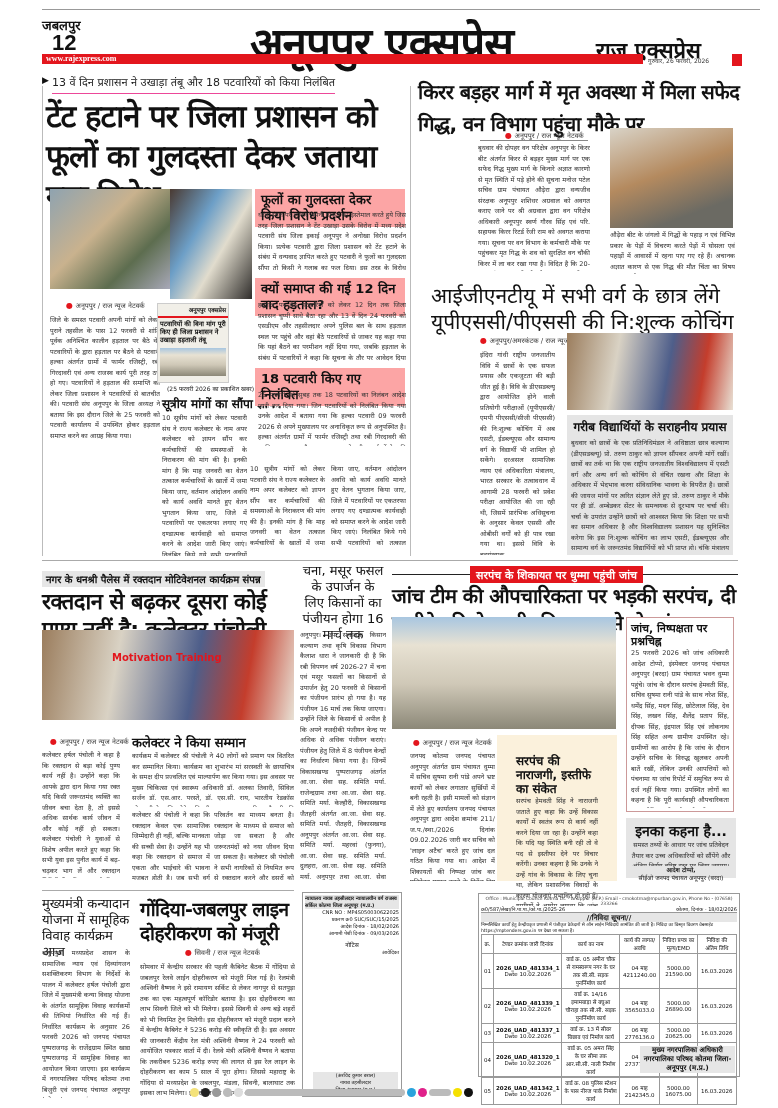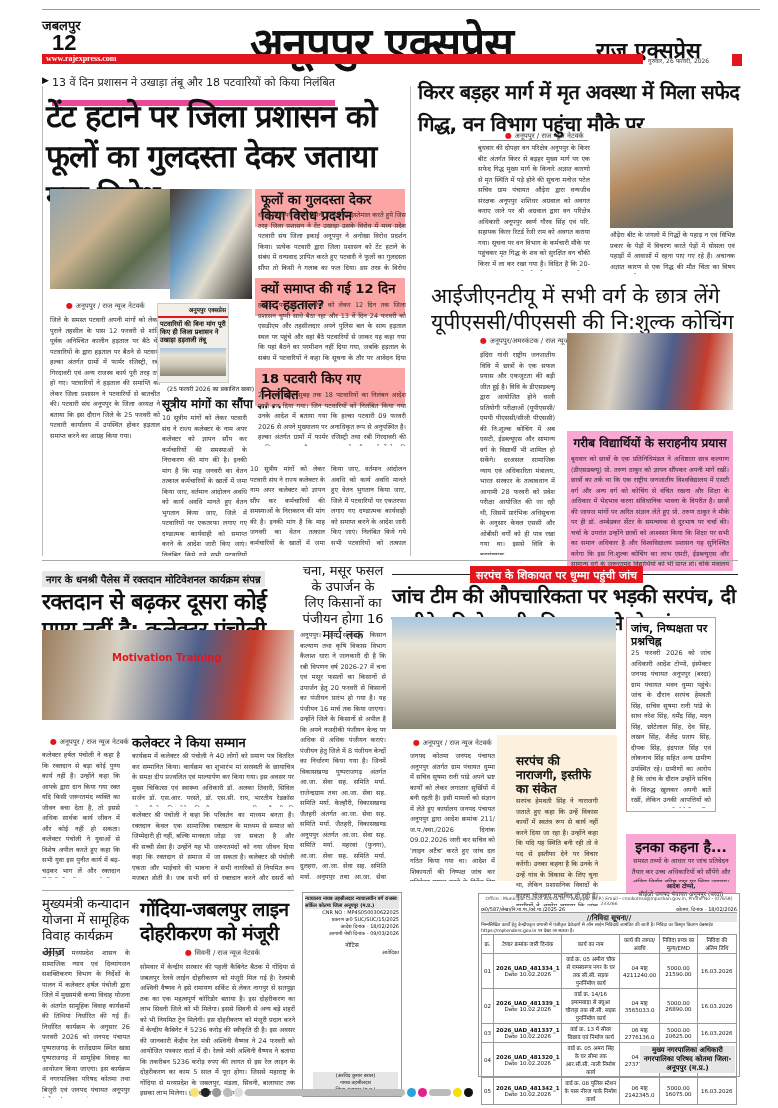--- a/index.html
+++ b/index.html
@@ -8,41 +8,41 @@
   .topline { left: 42px; top: 9px; width: 718px; height: 1px; background: #999; }
   .city { left: 42px; top: 16px; font-size: 13px; font-weight: bold; }
   .pageno { left: 52px; top: 30px; font-size: 22px; font-weight: bold; font-family: "Liberation Sans", sans-serif; }
   .masthead { left: 250px; top: 12px; font-size: 44px; font-weight: bold; font-family: "DejaVu Sans", sans-serif; letter-spacing: -1px; }
   .brand { left: 596px; top: 34px; font-size: 22px; font-weight: bold; }
   .redbar { left: 42px; top: 54px; width: 601px; height: 10px; background: #e3161d; }
   .url { left: 46px; top: 54px; font-size: 8px; color: #fff; font-family: "Liberation Serif", serif; font-weight: bold; line-height: 10px; }
   .date { left: 648px; top: 57px; font-size: 6px; color: #333; }
   .redsq { left: 732px; top: 54px; width: 10px; height: 12px; background: #e3161d; }
 
-  .kicker { left: 52px; top: 74px; font-size: 11px; color: #222; border-bottom: 6px solid #ec4899; padding-bottom: 11px; }
+  .kicker { left: 52px; top: 74px; font-size: 11px; color: #222; border-bottom: 1px solid #ec4899; padding-bottom: 4px; }
   .kicker-arrow { left: 42px; top: 75px; font-size: 9px; }
   .lead-h { left: 46px; top: 96px; width: 355px; font-size: 31px; font-weight: bold; line-height: 40px; letter-spacing: -1px; }
   .vline { background: #bbb; width: 1px; }
   .hline { background: #444; height: 1px; }
 
   .photo { background: linear-gradient(135deg, #8fa3b0, #c9b28e 40%, #5d6d4f 70%, #aab); }
   .photo2 { background: linear-gradient(160deg, #d9d3c7, #b48a5f 45%, #6b6a63 80%); }
   .photo3 { background: linear-gradient(120deg, #4a3a32, #6d9fc7 35%, #e1dccd 60%, #2f2d2b); }
   .photo4 { background: linear-gradient(100deg, #9b7d5d, #d9d2c4 30%, #4e5e8a 60%, #c43d2c 80%, #e8e1d5); }
   .photo5 { background: linear-gradient(180deg, #a8c6e0 0%, #e8e2d3 25%, #cfc8b7 60%, #8c8878 100%); }
   .clip { background: #f1efe8; border: 1px solid #ccc; }
 
   .byline { font-size: 7px; color: #333; }
   .byline .dot { color: #e3161d; font-size: 8px; }
   .body { font-size: 6.5px; line-height: 10.5px; color: #333; text-align: justify; overflow: hidden; }
   .ybox { background: #fca5a5; font-size: 13px; font-weight: bold; padding: 3px 6px; line-height: 16px; }
   .subhead { font-size: 15px; font-weight: bold; }
   .h2 { font-size: 19px; font-weight: bold; line-height: 32px; letter-spacing: -0.5px; }
   .h2n { font-size: 19px; line-height: 24px; margin-left: 13px; }
-  .grey { background: #f9a8d4; margin-top: 16px; }
+  .grey { background: #e5e5e5; }
   .redtag { background: #e3161d; color: #fff; font-weight: bold; font-size: 11px; padding: 1px 6px; }
   .pinkbox { border: 1px solid #c99; background: #fff; }
   .creambox { background: #fbf1dc; }
   table.tender { border-collapse: collapse; font-size: 5.5px; }
   table.tender td, table.tender th { border: 1px solid #999; padding: 1px 2px; text-align: center; }
   table.tender th { font-weight: normal; }
   .colorbar { display: flex; gap: 2px; align-items: center; }
   .colorbar span { width: 9px; height: 9px; border-radius: 50%; display: inline-block; }
 </style>
 </head>
@@ -123,21 +123,21 @@
 <div class="abs hline" style="left:392px;top:574px;width:346px;background:#222;"></div>
 <div class="abs redtag" style="left:470px;top:566px;">सरपंच के शिकायत पर धुम्मा पहुंची जांच</div>
 <div class="abs h2" style="left:392px;top:583px;width:346px;font-size:20px;line-height:27px;">जांच टीम की औपचारिकता पर भड़की सरपंच, दी इस्तीफे की चेतावनी, निष्पक्षता से हो जांच</div>
 <div class="abs photo5" style="left:392px;top:617px;width:224px;height:112px;"></div>
 <div class="abs byline" style="left:413px;top:738px;"><span class="dot">● </span><span>अनूपपुर / राज न्यूज नेटवर्क</span></div>
 <div class="abs body" style="left:410px;top:751px;width:85px;height:130px;">जनपद कोतमा जनपद पंचायत अनूपपुर अंतर्गत ग्राम पंचायत धुम्मा में सचिव सुषमा रानी पांडे अपने भ्रष्ट कार्यों को लेकर लगातार सुर्खियों में बनी रहती है। इसी मामलों को संज्ञान में लेते हुए कार्यालय जनपद पंचायत अनूपपुर द्वारा आदेश क्रमांक 211/ज.प./स्था./2026 दिनांक 09.02.2026 जारी कर सचिव को 'लाइन अटैच' करते हुए जांच दल गठित किया गया था। आदेश में शिकायतों की निष्पक्ष जांच कर प्रतिवेदन प्रस्तुत करने के निर्देश दिए गए थे। शिकायत स्वरूप हेमवती सिंह द्वारा की गई थी जिसमें पंचायत कार्यों में अनियमितता एवं विकास कार्यों में बाधा का उल्लेख था।</div>
 <div class="abs creambox" style="left:497px;top:735px;width:120px;height:146px;padding:19px;">
   <div style="font-size:12px;font-weight:bold;line-height:14px;">सरपंच की नाराजगी, इस्तीफे का संकेत</div>
   <div class="body" style="height:110px;">सरपंच हेमवती सिंह ने नाराजगी जताते हुए कहा कि उन्हें विकास कार्यों में स्वतंत्र रूप से कार्य नहीं करने दिया जा रहा है। उन्होंने कहा कि यदि यह स्थिति बनी रही तो वे पद से इस्तीफा देने पर विचार करेंगी। उनका कहना है कि उनके ने उन्हें गांव के विकास के लिए चुना था, लेकिन प्रशासनिक विवादों के कारण योजनाएं प्रभावित हो रही हैं। ग्रामीणों ने आरोप लगाया कि जांच के दौरान शिकायत से जुड़े पक्ष-विपक्ष के कुछ पुलिस व्यक्तियों को ही बुलाया गया, जिससे निष्पक्षता पर सवाल खड़े हो रहे हैं। सचिव पर यह भी आरोप है कि वे अपने पति के माध्यम से ठेकेदारी कार्य कराने का प्रयास कर रही थीं, जिसका सरपंच द्वारा विरोध किया गया। हालांकि इन आरोपों की आधिकारिक पुष्टि जांच रिपोर्ट के बाद ही संभव होगी।</div>
 </div>
-<div class="abs pinkbox" style="left:626px;top:617px;width:90px;height:195px;padding:4px;">
+<div class="abs pinkbox" style="left:626px;top:617px;width:108px;height:195px;padding:4px;">
   <div style="font-size:11px;font-weight:bold;line-height:13px;">जांच, निष्पक्षता पर प्रश्नचिह्न</div>
   <div class="body" style="height:160px;">25 फरवरी 2026 को जांच अधिकारी आदेश टोप्पो, इंस्पेक्टर जनपद पंचायत अनूपपुर (बरदा) ग्राम पंचायत भवन धुम्मा पहुंचे। जांच के दौरान सरपंच हेमवती सिंह, सचिव सुषमा रानी पांडे के साथ नरेश सिंह, धर्मेंद्र सिंह, मदन सिंह, छोटेलाल सिंह, देव सिंह, लखन सिंह, शैलेंद्र प्रताप सिंह, दीपक सिंह, इंद्रपाल सिंह एवं लोकनाथ सिंह सहित अन्य ग्रामीण उपस्थित रहे। ग्रामीणों का आरोप है कि जांच के दौरान उन्होंने सचिव के विरुद्ध खुलकर अपनी बातें रखीं, लेकिन उनकी आपत्तियों को पंचनामा या जांच रिपोर्ट में समुचित रूप से दर्ज नहीं किया गया। उपस्थित लोगों का कहना है कि पूरी कार्यवाही औपचारिकता तक सीमित रही और चौकसील जवाब देकर प्रक्रिया पूरी कर ली गई मौके पर मौजूद ग्रामीणों द्वारा जांच की वीडियो रिकॉर्डिंग भी किए जाने की बात सामने आई है।</div>
 </div>
 <div class="abs grey" style="left:626px;top:818px;width:110px;height:60px;padding:3px;text-align:center;">
   <div style="font-size:14px;font-weight:bold;">इनका कहना है...</div>
   <div class="body" style="text-align:center;height:26px;">समस्त तथ्यों के आधार पर जांच प्रतिवेदन तैयार कर उच्च अधिकारियों को सौंपेंगे और अंतिम निर्णय वरिष्ठ स्तर पर लिया जाएगा।</div>
   <div style="font-size:6px;font-weight:bold;">आदेश टोप्पो,</div>
   <div style="font-size:6px;">सीईओ जनपद पंचायत अनूपपुर (बरदा)</div>
 </div>
 

